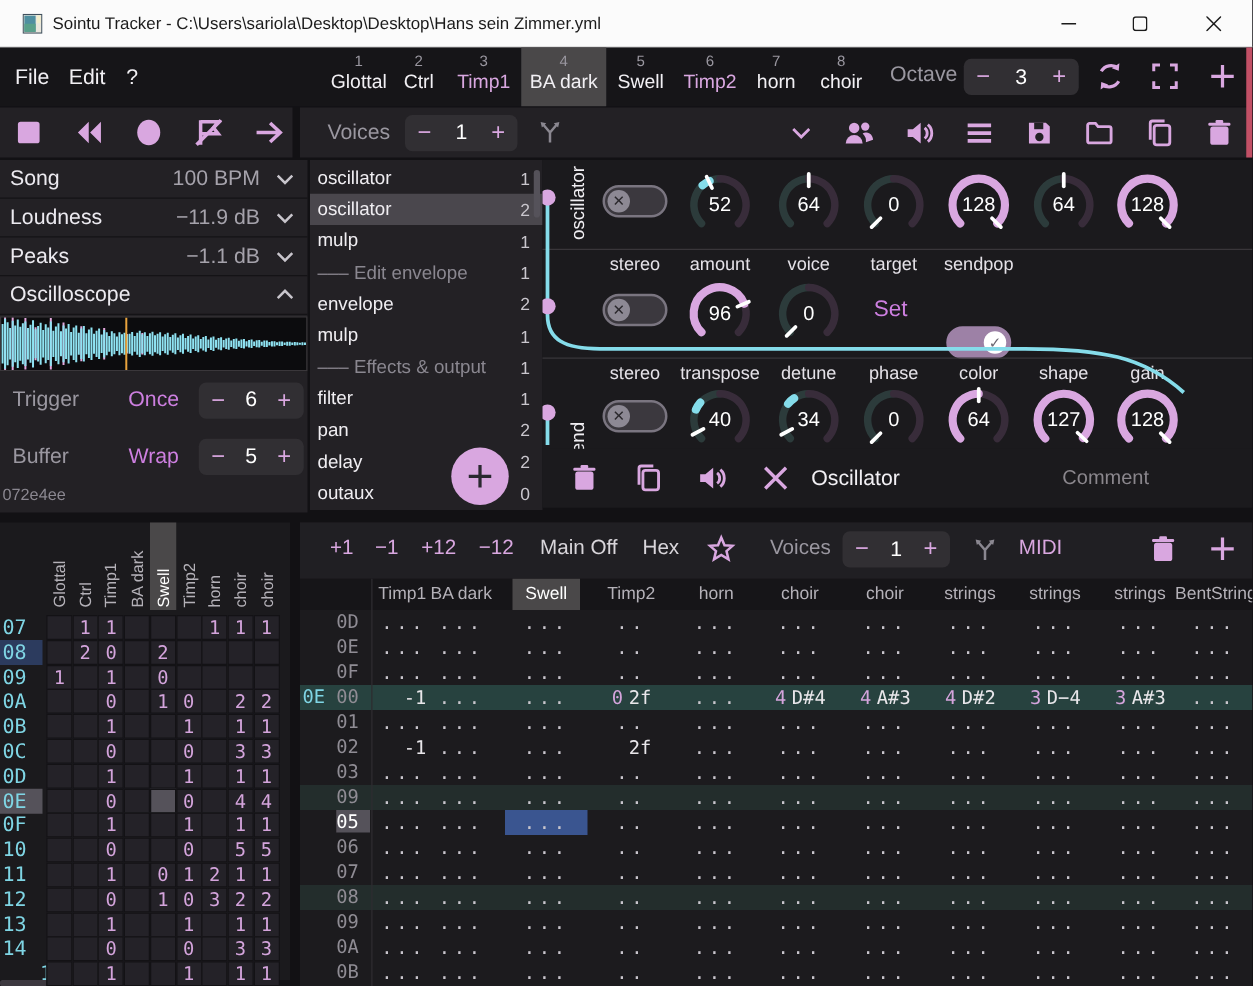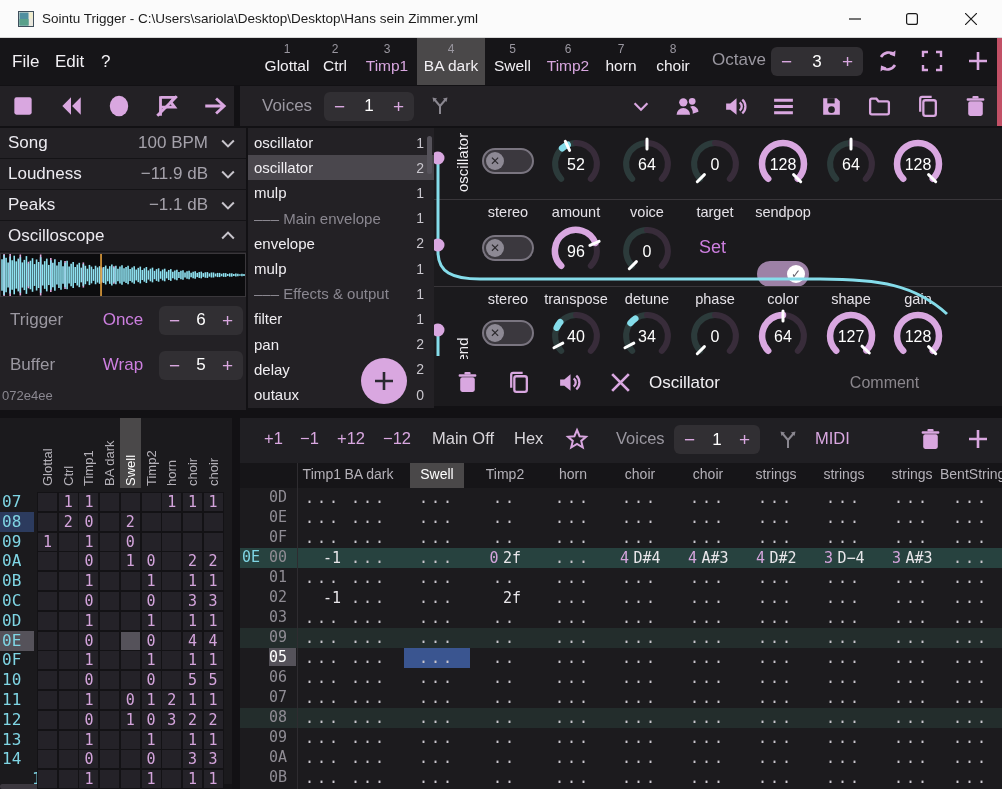--- a/index.html
+++ b/index.html
@@ -73,21 +73,21 @@
 </head>
 <body>
 
 <div id="titlebar" class="abs">
   <svg class="abs" style="left:18px;top:11px" width="16" height="16">
     <rect x="0.5" y="0.5" width="15" height="15" fill="#e9e7dd" stroke="#3f4f5c"></rect>
     <rect x="1.5" y="1.5" width="9" height="13" fill="#4f8fa0"></rect>
     <rect x="1.5" y="8" width="9" height="6.5" fill="#59a08a"></rect>
     <rect x="11.5" y="1.5" width="3" height="6" fill="#f2eecb"></rect>
   </svg>
-  <span id="title-text" class="abs">Sointu Trigger - C:\Users\sariola\Desktop\Desktop\Hans sein Zimmer.yml</span>
+  <span id="title-text" class="abs">Sointu Tracker - C:\Users\sariola\Desktop\Desktop\Hans sein Zimmer.yml</span>
   <div class="winbtn abs" style="left:832px">
       <svg width="12" height="12">
         <line x1="0" y1="6" x2="12" y2="6" stroke="#1b1b1b" stroke-width="1.2"></line>
       </svg>
     </div>
   <div class="winbtn abs" style="left:889px">
       <svg width="12" height="12">
         <rect x="0.6" y="0.6" width="10.8" height="10.8" rx="2" fill="none" stroke="#1b1b1b" stroke-width="1.2"></rect>
       </svg>
     </div>
@@ -459,21 +459,21 @@
       </div>
       <div class="uitem abs sel" style="top: 27.2px;">
         <span class="un">oscillator</span>
         <span class="uc">2</span>
       </div>
       <div class="uitem abs" style="top: 52.4px;">
         <span class="un">mulp</span>
         <span class="uc">1</span>
       </div>
       <div class="uitem abs dim" style="top: 77.6px;">
-        <span class="un">––– Main envelope</span>
+        <span class="un">––– Edit envelope</span>
         <span class="uc">1</span>
       </div>
       <div class="uitem abs" style="top: 102.8px;">
         <span class="un">envelope</span>
         <span class="uc">2</span>
       </div>
       <div class="uitem abs" style="top: 128px;">
         <span class="un">mulp</span>
         <span class="uc">1</span>
       </div>

